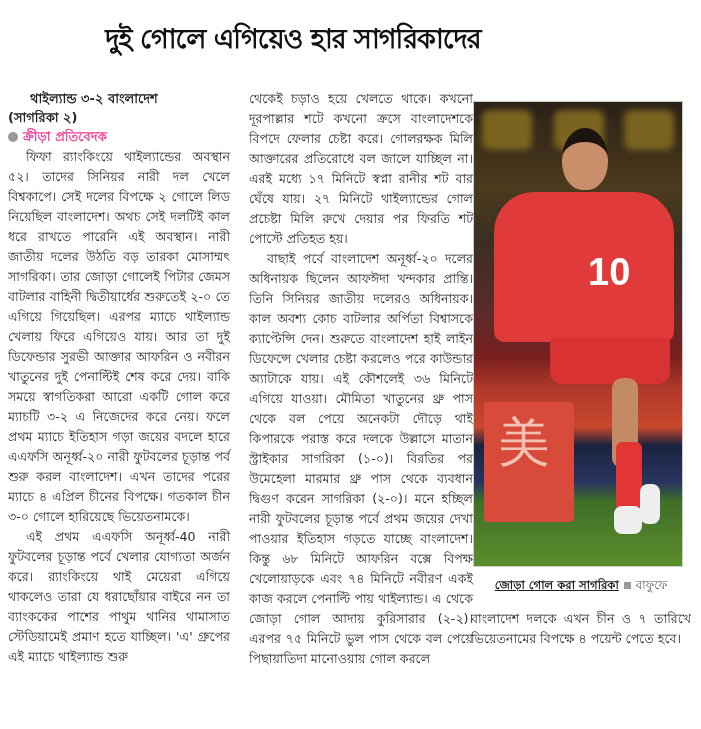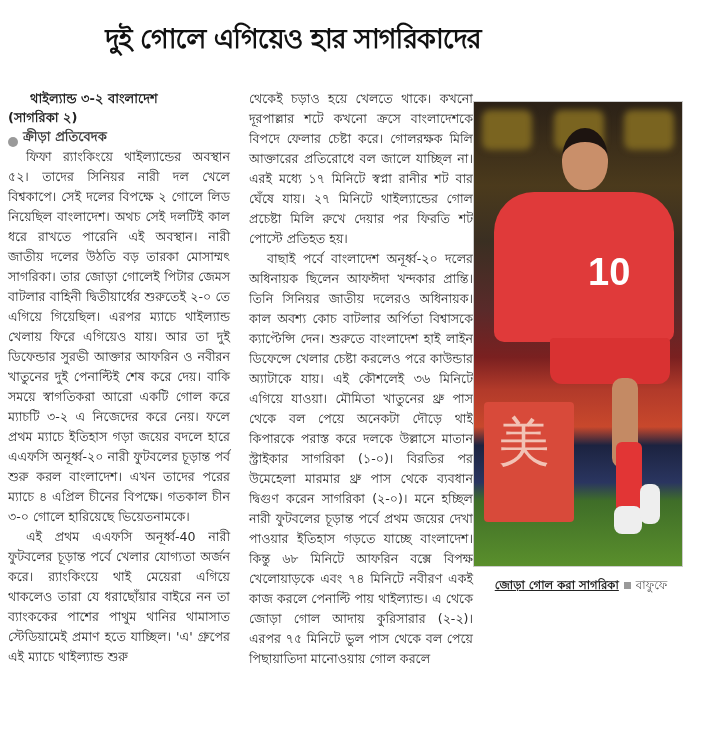--- a/index.html
+++ b/index.html
@@ -14,21 +14,21 @@
 
   .col { position: absolute; top: 89px; font-size: 12.6px; line-height: 20px; text-align: justify; }
   .col1 { left: 8px; width: 222px; }
   .col2 { left: 237px; width: 224px; margin-left: 12px; }
   .col3 { left: 471px; width: 220px; }
 
   .subhead { font-weight: bold; font-size: 13px; color: #222; line-height: 19px; }
   .subhead.l1 { padding-left: 22px; }
   .subhead.l2 { text-align: left; padding-right: 12px; }
 
-  .byline { display: flex; align-items: flex-end; font-weight: bold; font-size: 13px; line-height: 20px; color: #404040; }
+  .byline { display: flex; align-items: center; font-weight: bold; font-size: 13px; line-height: 20px; color: #ec4899; }
   .bullet { width: 10px; height: 10px; border-radius: 50%; background: #9a9a9a; margin-right: 5px; flex: none; }
 
   .para { text-indent: 18px; }
   .para.noindent { text-indent: 0; }
 
   .photo {
     position: relative; width: 210px; height: 466px; margin: 12px 0 0 2px;
     background: linear-gradient(180deg, #2b2117 0%, #4b3a1c 18%, #3a2f22 30%, #5a2a2a 45%, #7a2020 55%, #b23a2a 62%, #c8482c 70%, #1c2340 74%, #2a3560 82%, #3f6e28 86%, #5a8f2c 100%);
     overflow: hidden; border: 1px solid #ccc;
   }
@@ -84,13 +84,14 @@
     <div class="leg" style="left:138px;top:276px;width:26px;height:90px;"></div>
     <div class="sock" style="left:142px;top:340px;width:26px;height:70px;"></div>
     <div class="boot" style="left:140px;top:404px;width:28px;height:28px;"></div>
     <div class="boot" style="left:166px;top:382px;width:20px;height:40px;"></div>
   </div>
 
   <div class="caption">
     <span class="cap-text">জোড়া গোল করা সাগরিকা</span><span class="sq"></span><span class="credit">বাফুফে</span>
   </div>
 
+  <p class="para noindent">বাংলাদেশ দলকে এখন চীন ও ৭ তারিখে ভিয়েতনামের বিপক্ষে ৪ পয়েন্ট পেতে হবে।</p>
 </div>
 
 </body></html>

